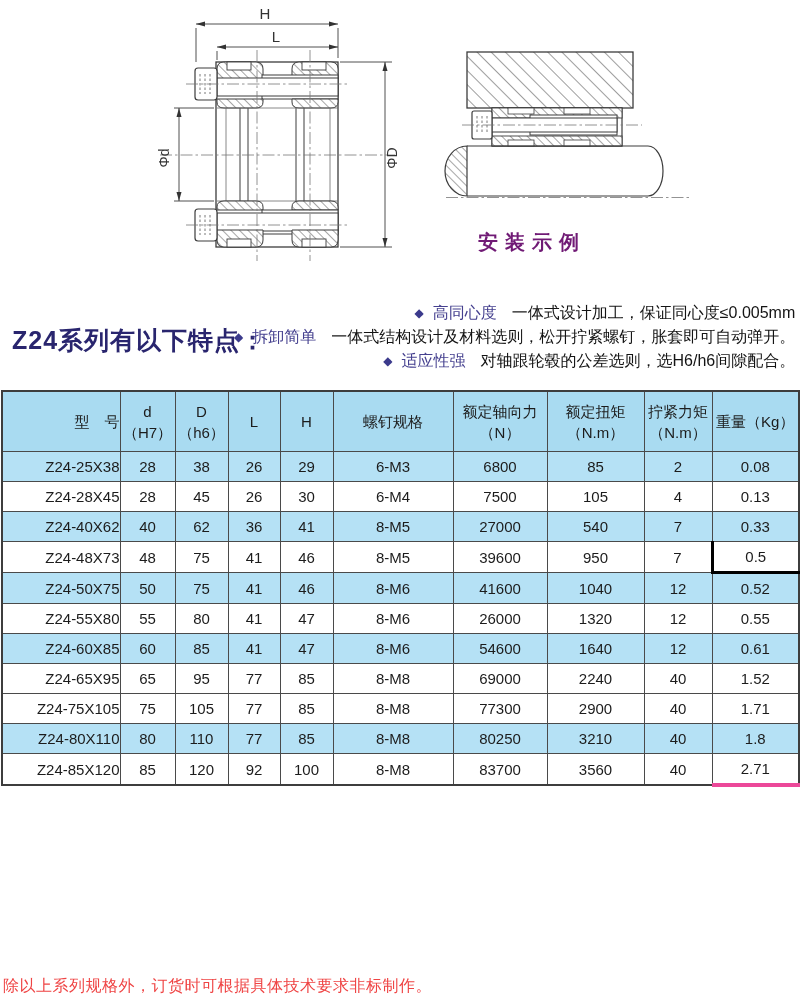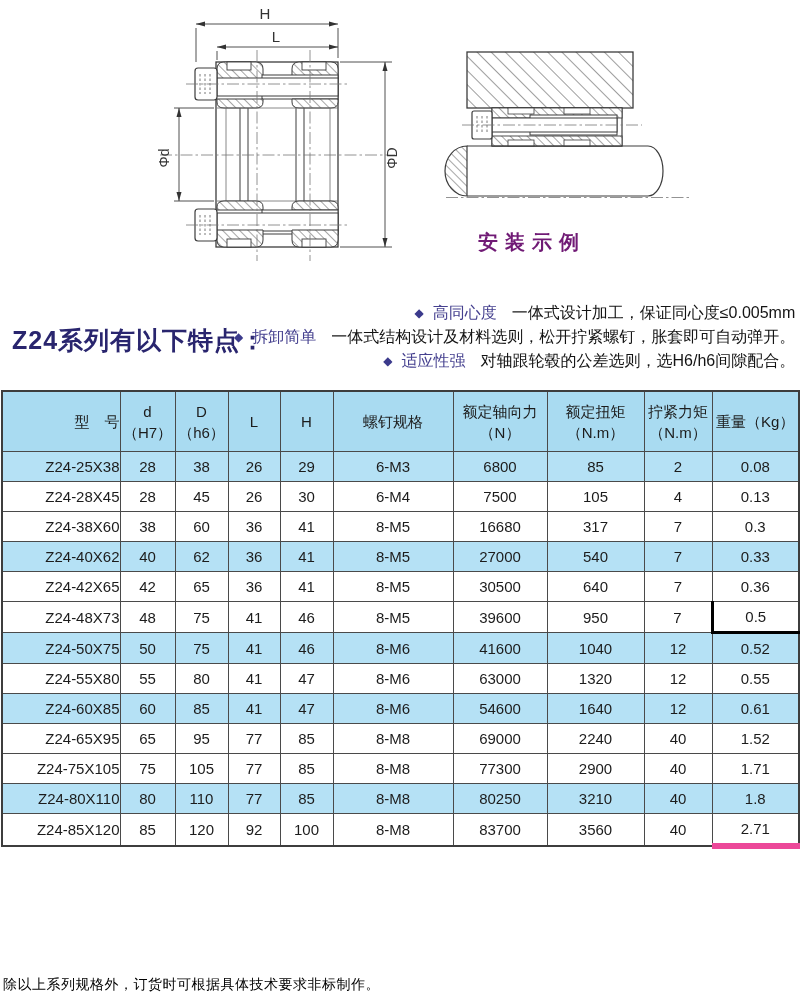--- a/index.html
+++ b/index.html
@@ -24,25 +24,25 @@
         padding:0;overflow:hidden;}
   table.spec th{height:59px;background:#a9dbf1;font-weight:normal;line-height:1.4;}
   table.spec td{height:29px;background:#ffffff;}
   table.spec tr.alt td{background:#b5e1f5;}
   
   table.spec thead th{border-top:2px solid #3d3d3d;}
   table.spec th:first-child,table.spec td:first-child{border-left:2px solid #3d3d3d;text-align:right;}
   table.spec th:last-child,table.spec td:last-child{border-right:2px solid #3d3d3d;}
   table.spec tr.last td{border-bottom:2px solid #3d3d3d;}
   
-  table.spec tr.last td.nobot{border-bottom:6px solid #ec4899;}
+  table.spec tr.last td.nobot{border-bottom:4px solid #ec4899;}
   
   table.spec td.heavy{border-left:3px solid #000;border-bottom:3px solid #000;}
   
-  .footnote{position:absolute;left:3px;top:976px;font-size:14px;color:#000000;letter-spacing:0.5px;}
+  .footnote{position:absolute;left:3px;top:976px;font-size:16px;color:#ef4444;letter-spacing:0.5px;}
 </style>
 </head>
 <body>
 
 <div class="page">
 
   <svg class="drawings" width="800" height="290" viewBox="0 0 800 290">
     <defs>
       <pattern id="hatch" width="6" height="6" patternUnits="userSpaceOnUse" patternTransform="rotate(-45)">
         <rect width="6" height="6" fill="#ffffff"></rect>
@@ -273,55 +273,31 @@
           <td>28</td>
           <td>45</td>
           <td>26</td>
           <td>30</td>
           <td>6-M4</td>
           <td>7500</td>
           <td>105</td>
           <td>4</td>
           <td>0.13</td>
         </tr>
-        <tr>
-          <td>Z24-38X60</td>
-          <td>38</td>
-          <td>60</td>
-          <td>36</td>
-          <td>41</td>
-          <td>8-M5</td>
-          <td>16680</td>
-          <td>317</td>
-          <td>7</td>
-          <td>0.3</td>
-        </tr>
         <tr class="alt">
           <td>Z24-40X62</td>
           <td>40</td>
           <td>62</td>
           <td>36</td>
           <td>41</td>
           <td>8-M5</td>
           <td>27000</td>
           <td>540</td>
           <td>7</td>
           <td>0.33</td>
-        </tr>
-        <tr>
-          <td>Z24-42X65</td>
-          <td>42</td>
-          <td>65</td>
-          <td>36</td>
-          <td>41</td>
-          <td>8-M5</td>
-          <td>30500</td>
-          <td>640</td>
-          <td>7</td>
-          <td>0.36</td>
         </tr>
         <tr>
           <td>Z24-48X73</td>
           <td>48</td>
           <td>75</td>
           <td>41</td>
           <td>46</td>
           <td>8-M5</td>
           <td>39600</td>
           <td>950</td>
@@ -340,21 +316,21 @@
           <td>12</td>
           <td>0.52</td>
         </tr>
         <tr>
           <td>Z24-55X80</td>
           <td>55</td>
           <td>80</td>
           <td>41</td>
           <td>47</td>
           <td>8-M6</td>
-          <td>63000</td>
+          <td>26000</td>
           <td>1320</td>
           <td>12</td>
           <td>0.55</td>
         </tr>
         <tr class="alt">
           <td>Z24-60X85</td>
           <td>60</td>
           <td>85</td>
           <td>41</td>
           <td>47</td>

